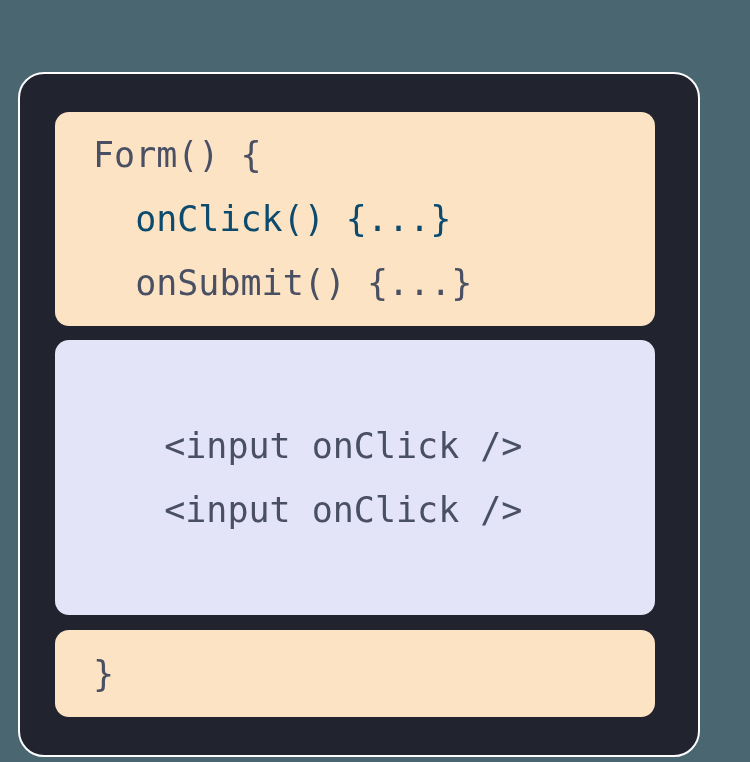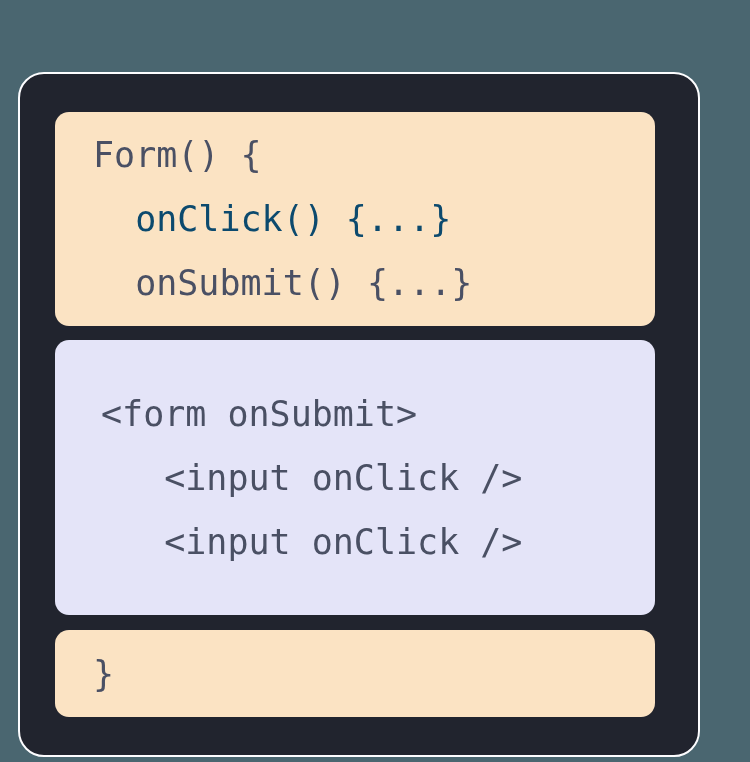--- a/index.html
+++ b/index.html
@@ -92,21 +92,20 @@
 
   <div class="code-card" style="background: rgb(33, 36, 46); border-color: rgb(253, 253, 255); border-radius: 26px;">
 
     <div class="code-panel panel-outer panel-fn-head" style="background: rgb(251, 227, 195);">
       <div class="code-line" style="color: rgb(74, 80, 100);">Form() {</div>
       <div class="code-line" style="color: #0c4a6e;">  onClick() {...}</div>
       <div class="code-line" style="color: rgb(74, 80, 100);">  onSubmit() {...}</div>
     </div>
 
     <div class="code-panel panel-inner panel-markup" style="background: rgb(228, 228, 248);">
-      <div class="code-line" style="color: rgb(74, 80, 100);">&lt;form onSubmit&gt;</div>
       <div class="code-line" style="color: rgb(74, 80, 100);">   &lt;input onClick /&gt;</div>
       <div class="code-line" style="color: rgb(74, 80, 100);">   &lt;input onClick /&gt;</div>
     </div>
 
     <div class="code-panel panel-outer panel-fn-tail" style="background: rgb(251, 227, 195);">
       <div class="code-line" style="color: rgb(74, 80, 100);">}</div>
     </div>
 
   </div>
 </div>

